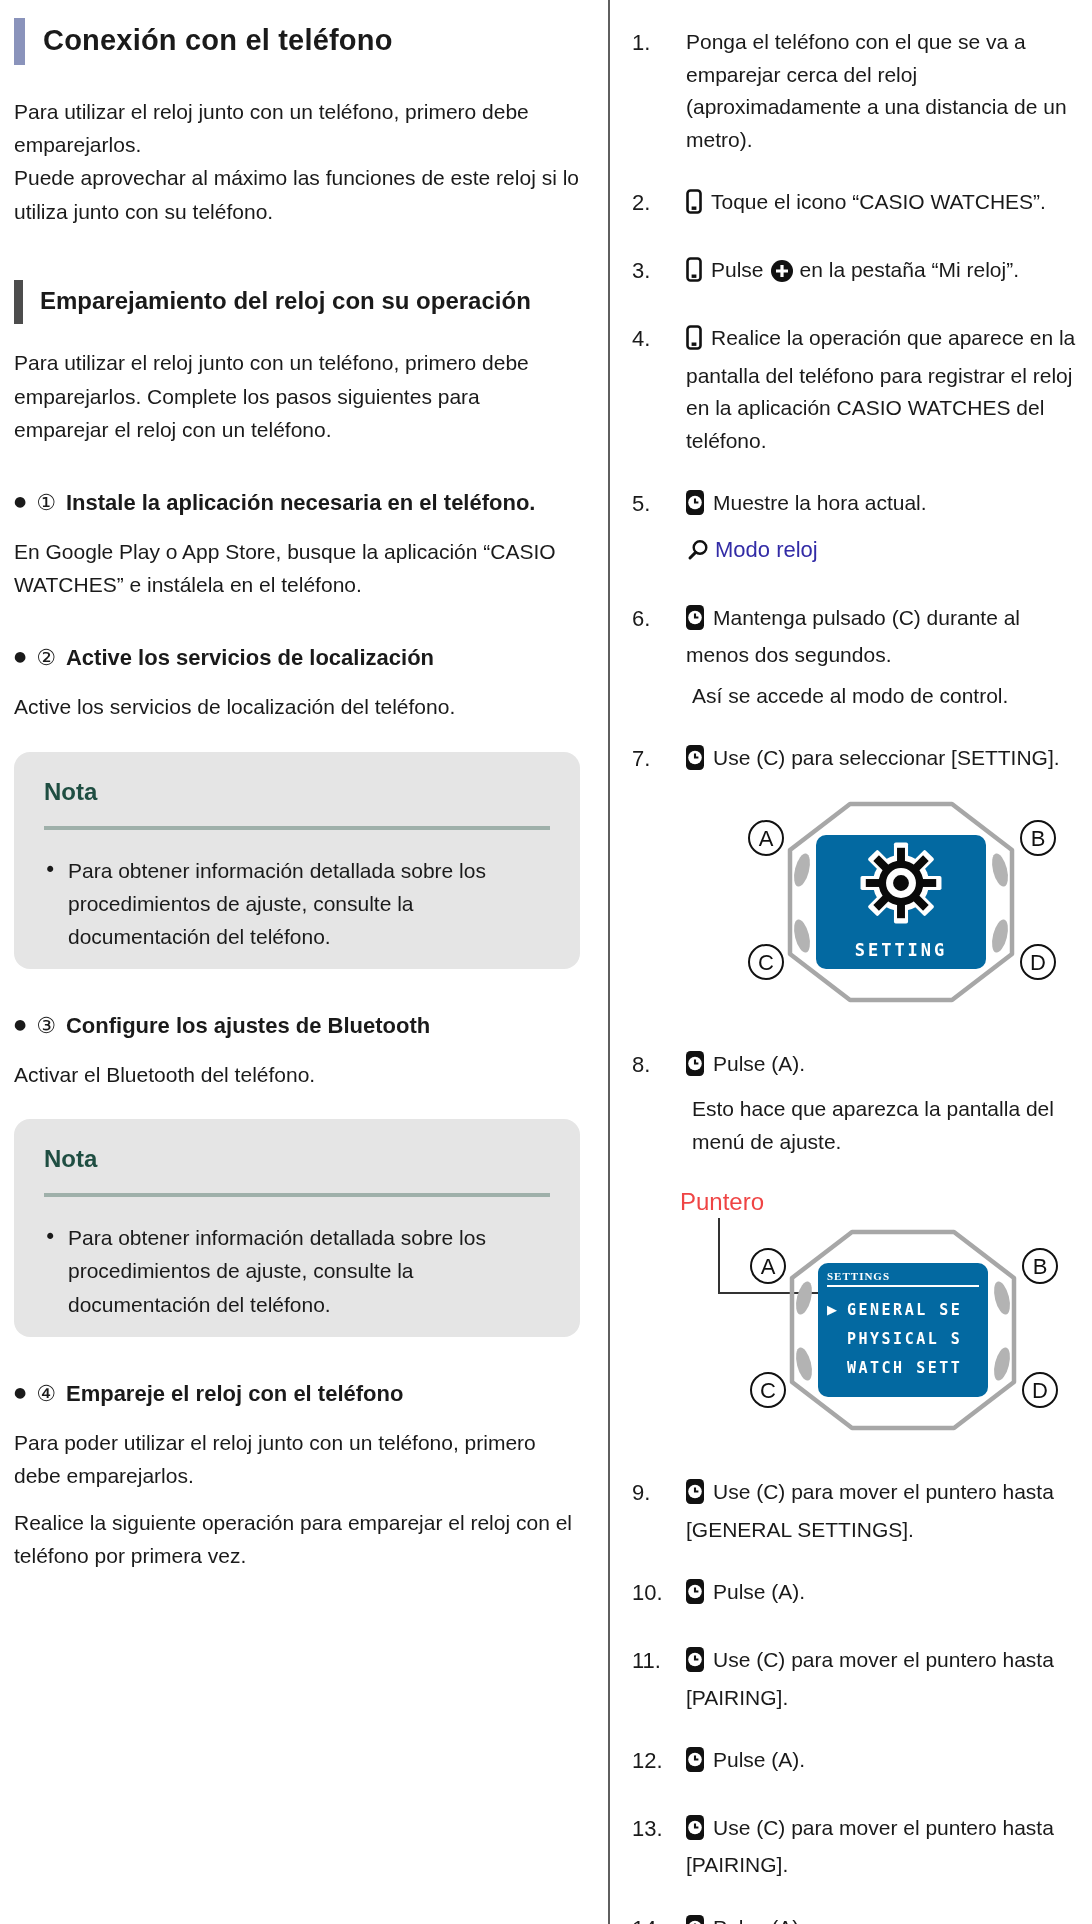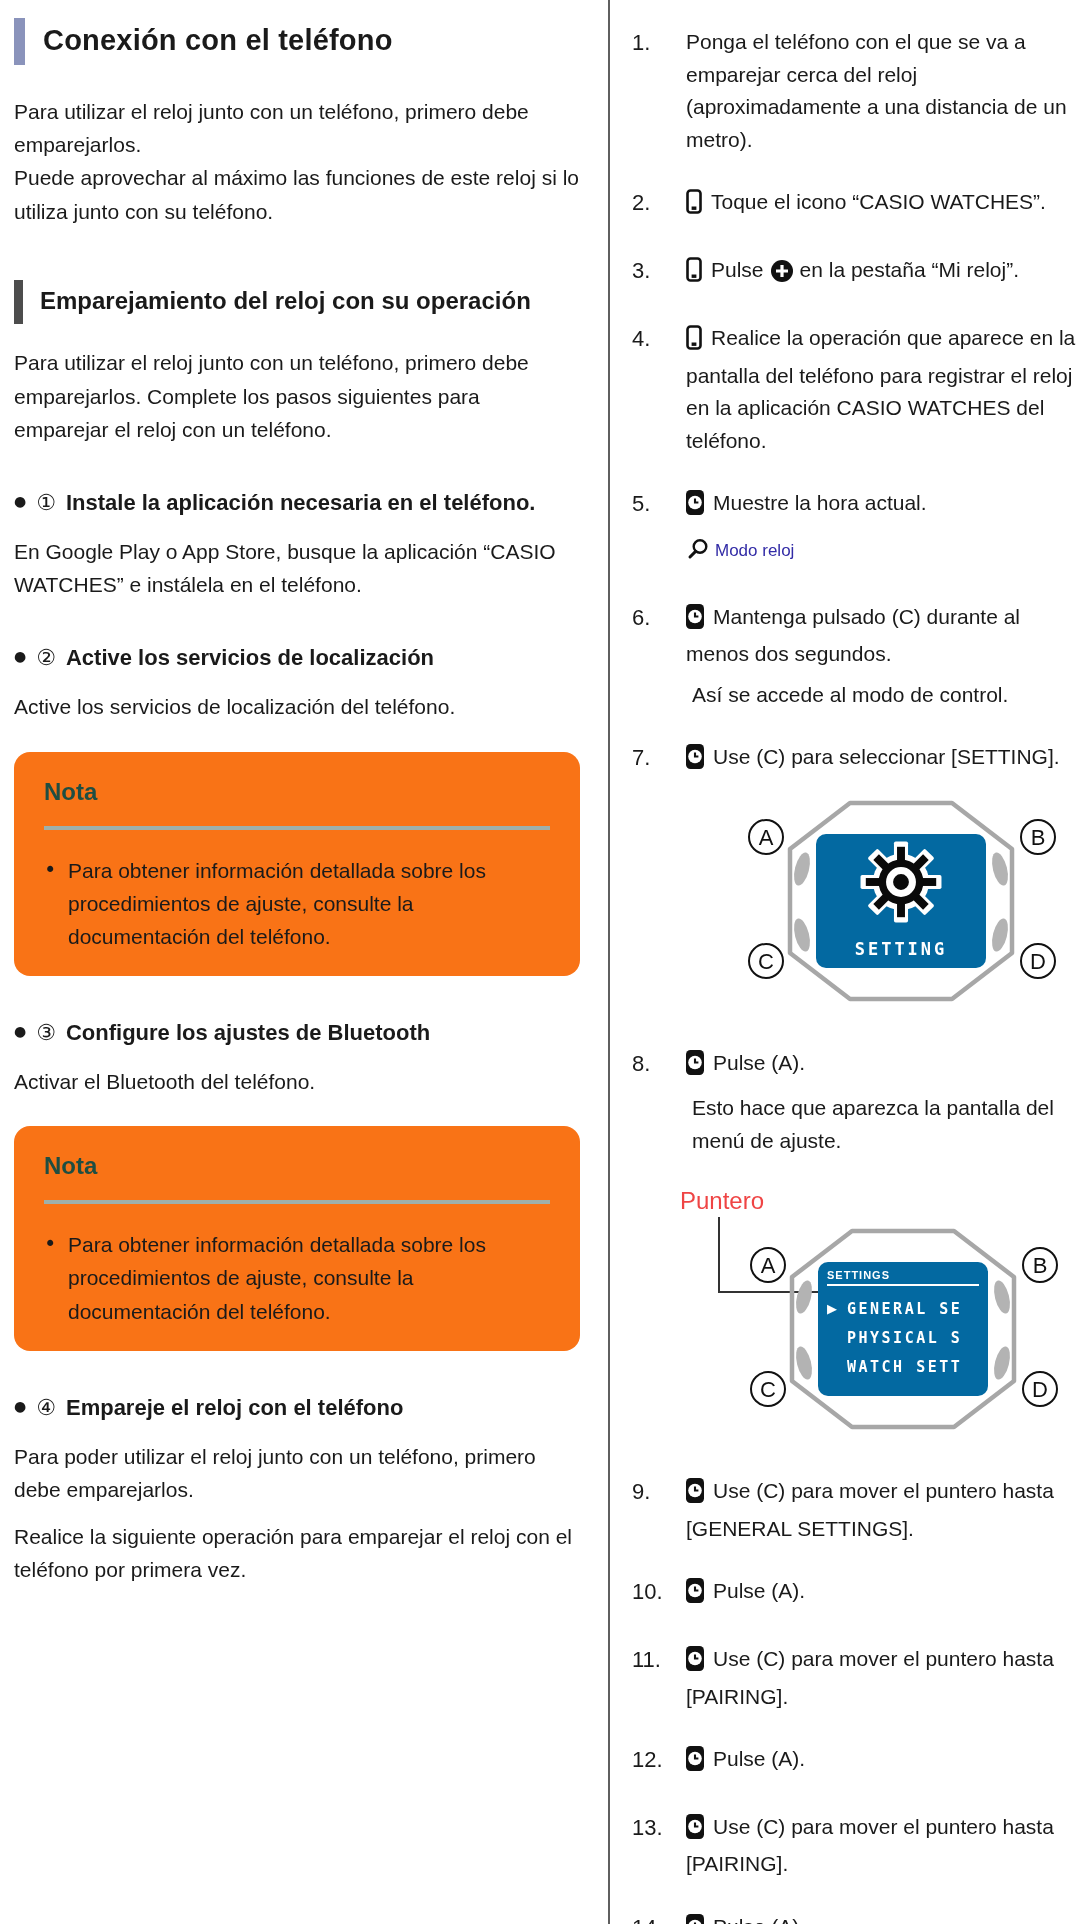--- a/index.html
+++ b/index.html
@@ -28,38 +28,38 @@
     margin:52px 0 22px 0;
   }
   p.body, .intro p { font-size:21px; line-height:1.58; }
   .intro { margin-bottom:8px; }
   .sec-head { display:flex; gap:10px; margin-top:40px; font-size:22px; font-weight:bold; line-height:1.5; }
   .sec-dot { font-family:"DejaVu Sans",sans-serif; font-size:14px; line-height:2.2; }
   .sec-num { font-family:"DejaVu Sans",sans-serif; font-weight:normal; font-size:22px; }
   .sec-title { flex:1; }
   .sec-body { margin-top:16px; }
   .note-box {
-    background:#f97316; border-radius:16px;
-    margin:28px 0 12px 0; padding:26px 30px 23px 30px;
+    background:#e5e5e5; border-radius:16px;
+    margin:28px 0 12px 0; padding:26px 30px 16px 30px;
   }
   .note-title { color:#1f4e42; font-size:24px; font-weight:bold; }
   .note-rule { height:4px; background:#9fb0aa; margin:20px 0 24px 0; }
   .note-line { display:flex; font-size:21px; line-height:1.58; }
   .note-dot { width:24px; flex:0 0 auto; font-family:"DejaVu Sans",sans-serif; }
   .note-text { flex:1; }
 
   
   .step { display:flex; margin-bottom:30px; }
   .step-num { flex:0 0 54px; font-size:22px; line-height:1.55; }
   .step-body { flex:1; font-size:21px; line-height:1.55; }
   .step-sub { margin-top:8px; padding-left:6px; }
   .icon { display:inline-block; vertical-align:-5px; margin-right:9px; }
   .icon-plus { vertical-align:-6px; margin:0 6px; }
   .link-line { margin-top:8px; }
-  .mode-link { color:#322ba6; text-decoration:none; font-size:17px; cursor:pointer; }
+  .mode-link { color:#322ba6; text-decoration:none; font-size:22px; cursor:pointer; }
   .search-ic { display:inline-block; vertical-align:-5px; margin-right:6px; }
 
   
   .diagram { position:relative; width:322px; height:214px; margin:14px 0 38px 108px; }
   .diagram svg.case { position:absolute; left:0; top:0; }
   .screen {
     position:absolute; left:76px; top:39px; width:170px; height:134px;
     background:#0369a1; border-radius:10px; overflow:hidden;
   }
   .btn-label {
@@ -73,21 +73,21 @@
   .pos-d { right:6px; top:148px; }
   .screen-label {
     position:absolute; left:0; right:0; bottom:9px; text-align:center;
     color:#fff; font-family:"DejaVu Sans Mono",monospace; font-weight:bold;
     font-size:17px; letter-spacing:3px;
   }
   .gear-wrap { position:absolute; left:0; right:0; top:4px; text-align:center; }
 
   .lcd { padding:7px 0 0 9px; }
   .lcd-header {
-    color:#fff; font-family:Liberation Sans, sans-serif; font-weight:bold;
+    color:#fff; font-family:Liberation Serif, serif; font-weight:bold;
     font-size:11px; letter-spacing:1px;
   }
   .lcd-rule { height:2px; background:#fff; margin:3px 0 8px 0; width:152px; }
   .lcd-line {
     display:flex; align-items:center; color:#fff;
     font-family:"DejaVu Sans Mono",monospace; font-weight:bold;
     font-size:15px; letter-spacing:2.5px; height:29px;
   }
   .lcd-pointer { width:20px; flex:0 0 auto; font-family:"DejaVu Sans",sans-serif; font-size:13px; letter-spacing:0; }
 

